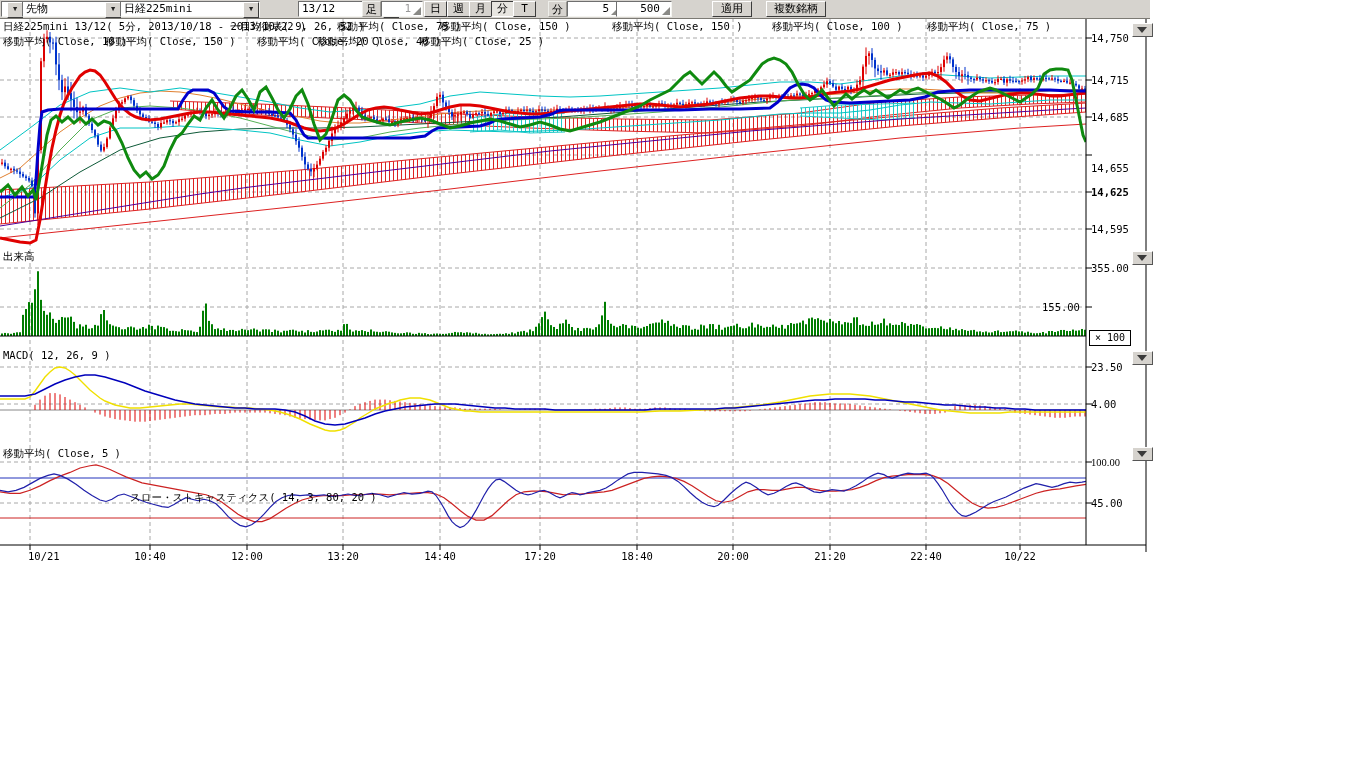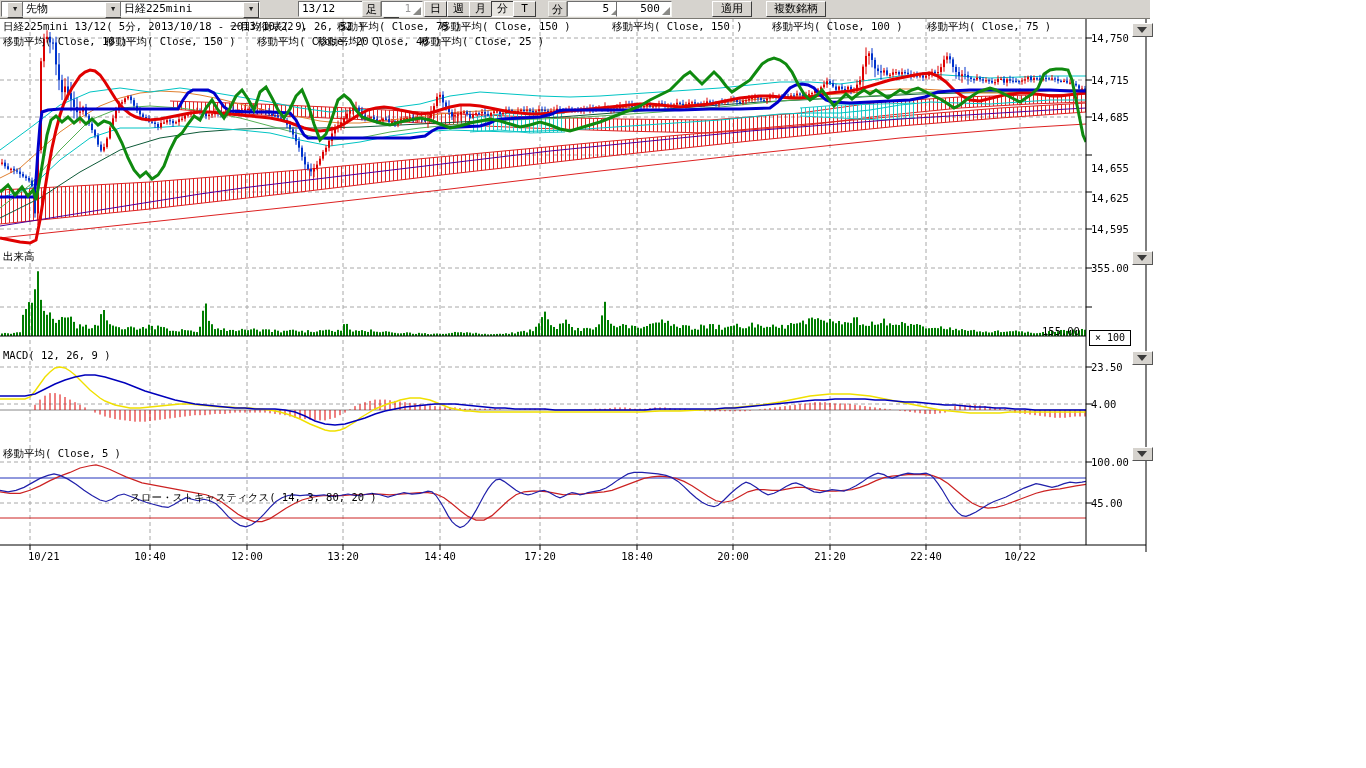--- a/index.html
+++ b/index.html
@@ -1477,27 +1477,27 @@
     <div class="lbl" style="left: 317px; top: 36px;">移動平均( Close, 40 )</div>
     <div class="lbl" style="left: 420px; top: 36px;">移動平均( Close, 25 )</div>
     <div class="lbl" style="left: 3px; top: 251px;">出来高</div>
     <div class="lbl" style="left: 3px; top: 350px;">MACD( 12, 26, 9 )</div>
     <div class="lbl" style="left: 3px; top: 448px;">移動平均( Close, 5 )</div>
     <div class="lbl" style="left: 130px; top: 448px; margin-top: 44px;">スロー・ストキャスティクス( 14, 3, 80, 20 )</div>
     <div class="lbl" style="left: 1091px; top: 33px;">14,750</div>
     <div class="lbl" style="left: 1091px; top: 75px;">14,715</div>
     <div class="lbl" style="left: 1091px; top: 112px;">14,685</div>
     <div class="lbl" style="left: 1091px; top: 150px; margin-top: 13px;">14,655</div>
-    <div class="lbl" style="left: 1091px; top: 193px;">14,625</div>
+    <div class="lbl" style="left: 1091px; top: 187px; font-weight: bold;">14,625</div>
     <div class="lbl" style="left: 1091px; top: 224px;">14,595</div>
     <div class="lbl" style="left: 1091px; top: 263px;">355.00</div>
-    <div class="lbl" style="left: 1042px; top: 302px; margin-top: 24px;">155.00</div>
+    <div class="lbl" style="left: 1042px; top: 302px;">155.00</div>
     <div class="lbl" style="left: 1091px; top: 362px;">23.50</div>
     <div class="lbl" style="left: 1091px; top: 399px;">4.00</div>
-    <div class="lbl" style="left: 1091px; top: 457px;">100.00</div>
+    <div class="lbl" style="left: 1091px; top: 457px; font-family: Liberation Serif, serif;">100.00</div>
     <div class="lbl" style="left: 1091px; top: 498px;">45.00</div>
     <div class="lbl" style="left: 28px; top: 551px;">10/21</div>
     <div class="lbl cen" style="left: 150px; top: 551px;">10:40</div>
     <div class="lbl cen" style="left: 247px; top: 551px;">12:00</div>
     <div class="lbl cen" style="left: 343px; top: 551px;">13:20</div>
     <div class="lbl cen" style="left: 440px; top: 551px;">14:40</div>
     <div class="lbl cen" style="left: 540px; top: 551px;">17:20</div>
     <div class="lbl cen" style="left: 637px; top: 551px;">18:40</div>
     <div class="lbl cen" style="left: 733px; top: 551px;">20:00</div>
     <div class="lbl cen" style="left: 830px; top: 551px;">21:20</div>

